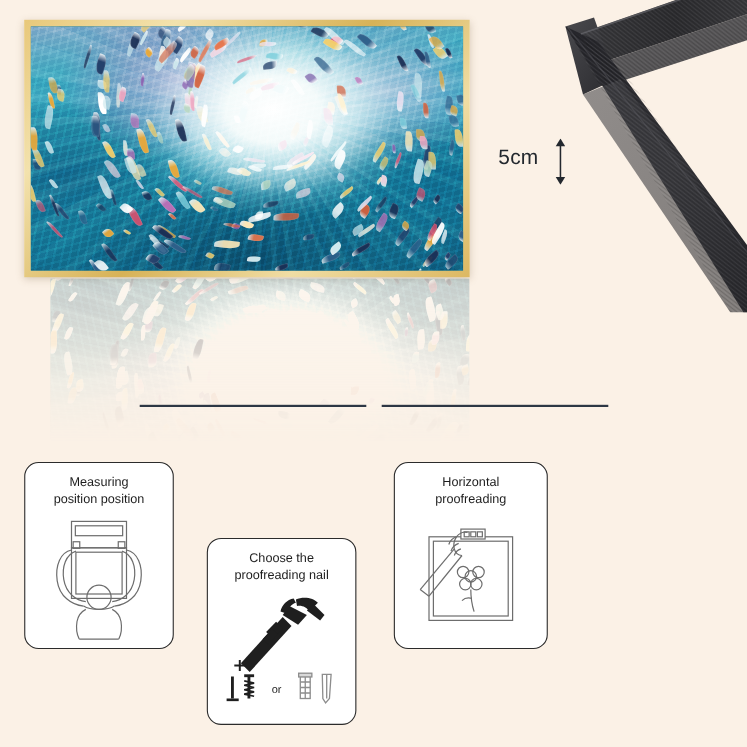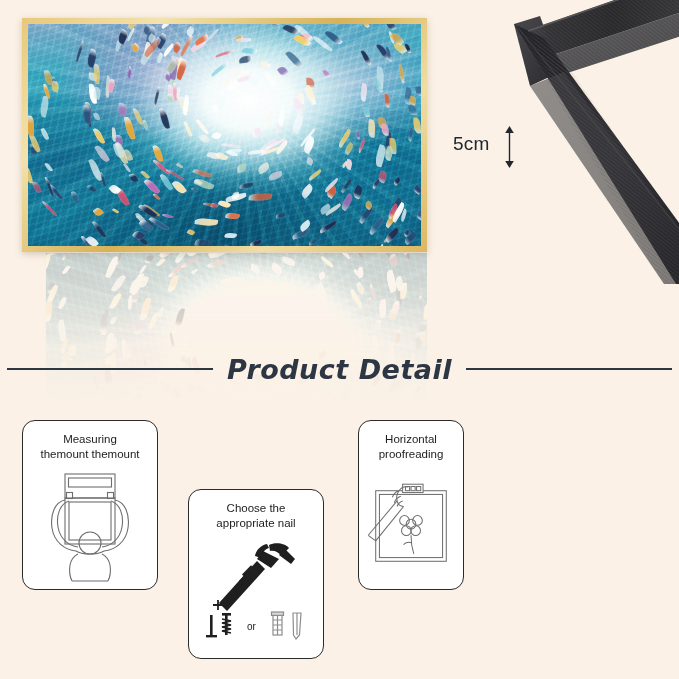--- a/index.html
+++ b/index.html
@@ -186,21 +186,21 @@
   .card-art {
     flex: 1;
     width: 100%;
     display: flex;
     align-items: center;
     justify-content: center;
   }
 
   #card1 { left: 22px;  top: 420px; width: 136px; height: 170px; }
   #card2 { left: 188px; top: 489px; width: 136px; height: 170px; }
-  #card3 { left: 358px; top: 420px; width: 106px; height: 170px; }
+  #card3 { left: 358px; top: 420px; width: 140px; height: 170px; }
   #card4 { left: 522px; top: 489px; width: 139px; height: 170px; }
 
   .or-text {
     font-size: 10px;
     color: #1d1d1d;
     font-family: "Liberation Sans", sans-serif;
   }
 </style>
 </head>
 <body>
@@ -698,27 +698,26 @@
 
   <div class="dim-label">5cm</div>
   <svg class="dim-arrow" viewBox="0 0 13 42">
     <line x1="6.5" y1="5" x2="6.5" y2="37" stroke="#23282e" stroke-width="1.4"></line>
     <polygon points="6.5,0 2.2,7 10.8,7" fill="#23282e"></polygon>
     <polygon points="6.5,42 2.2,35 10.8,35" fill="#23282e"></polygon>
   </svg>
 
   <div class="section-title-wrap">
     <div class="rule left"></div>
-    <div class="section-title">Product Detail</div>
     <div class="rule right"></div>
   </div>
 
   <div class="card" id="card1">
     <div class="card-title">Measuring
-themount themount</div>
+position position</div>
     <div class="card-art">
       <svg width="104" height="112" viewBox="0 0 104 112">
         <g fill="none" stroke="#6d6d6d" stroke-width="1.1">
 
           <rect x="27" y="4" width="50" height="24"></rect>
           <rect x="30.5" y="8" width="43" height="9"></rect>
 
           <rect x="28.5" y="22.5" width="6" height="6" fill="#ffffff"></rect>
           <rect x="69.5" y="22.5" width="6" height="6" fill="#ffffff"></rect>
 
@@ -736,21 +735,21 @@
           <path d="M40,84 C36,86 33,90 32,95 C31,101 32,107 34,111"></path>
           <path d="M64,84 C68,86 71,90 72,95 C73,101 72,107 70,111"></path>
           <path d="M34,111 L70,111"></path>
         </g>
       </svg>
     </div>
   </div>
 
   <div class="card" id="card2">
     <div class="card-title">Choose the
-appropriate nail</div>
+proofreading nail</div>
     <div class="card-art">
       <svg width="118" height="112" viewBox="0 0 118 112">
 
         <g fill="#1f1f1f">
           <path d="M72,6 C78,3 88,4 92,9 L84,17 C82,13 77,11 73,12 Z"></path>
           <path d="M66,12 L82,20 L74,29 L60,20 Z"></path>
           <path d="M88,10 L98,20 L94,25 L82,16 Z"></path>
 
           <path d="M70,5 C64,6 59,11 58,17 L64,19 C65,14 68,10 72,9 Z"></path>
         </g>

